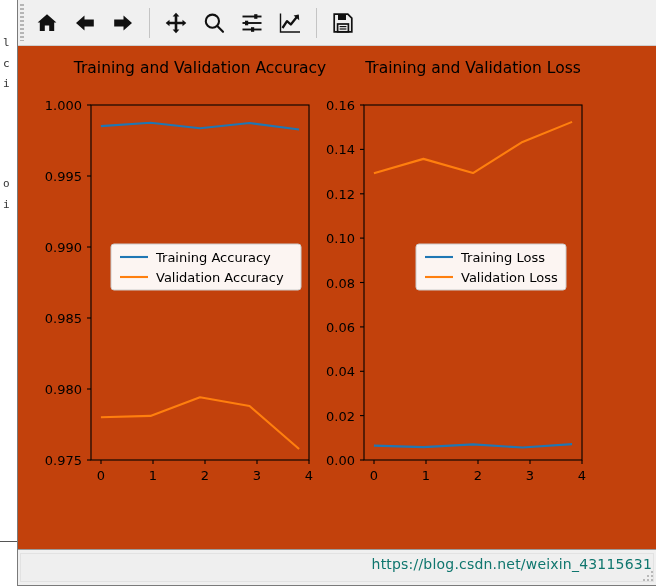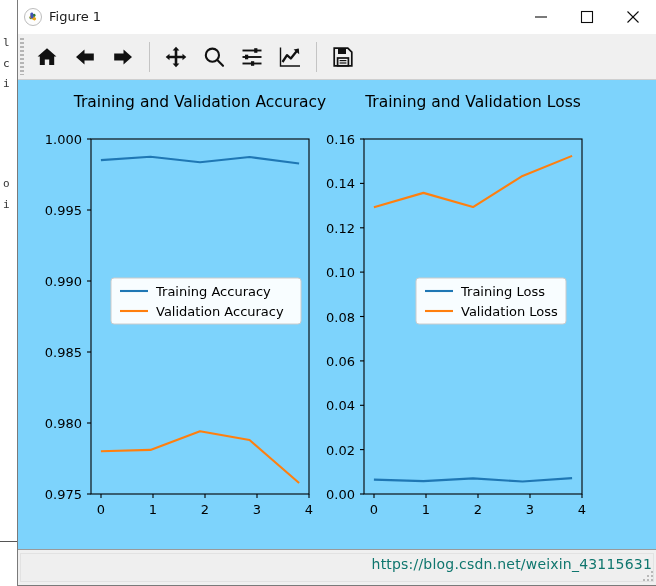--- a/index.html
+++ b/index.html
@@ -101,21 +101,21 @@
     display: flex; align-items: center; justify-content: center;
     color: #111;
   }
   .tool-sep {
     width: 1px; height: 30px; background: #c4c4c4; margin: 0 7px;
   }
   .tool-btn svg { display: block; }
 
   
   #figure-canvas {
-    flex: 1 1 auto; background: #7dd3fc; position: relative;
+    flex: 1 1 auto; background: #c2410c; position: relative;
     overflow: hidden;
   }
   #plot-svg { display: block; }
 
   
   #status-bar {
     flex: 0 0 36px; height: 36px; background: #f0f0f0;
     border-top: 1px solid #9a9a9a;
     position: relative;
   }
@@ -161,48 +161,20 @@
     <span class="gutter-char" style="top:78px">i</span>
     <span class="gutter-char" style="top:178px">o</span>
     <span class="gutter-char" style="top:199px">i</span>
   </div>
   <div id="editor-rule"></div>
   <div id="editor-bottom-line"></div>
 </div>
 
 <div id="figure-window">
 
-  <div id="title-bar">
-    <div id="window-icon">
-      <div class="ring"></div>
-      <div class="blade1"></div>
-      <div class="blade2"></div>
-      <div class="blade3"></div>
-    </div>
-    <div id="window-title">Figure 1</div>
-
-    <div id="window-controls">
-      <div class="win-btn">
-        <svg width="14" height="14" viewBox="0 0 14 14">
-            <line x1="1" y1="7" x2="13" y2="7" stroke="currentColor" stroke-width="1.1"></line>
-          </svg>
-      </div>
-      <div class="win-btn">
-        <svg width="14" height="14" viewBox="0 0 14 14">
-            <rect x="1.5" y="1.5" width="11" height="11" fill="none" stroke="currentColor" stroke-width="1.1"></rect>
-          </svg>
-      </div>
-      <div class="win-btn">
-        <svg width="14" height="14" viewBox="0 0 14 14">
-            <line x1="1.5" y1="1.5" x2="12.5" y2="12.5" stroke="currentColor" stroke-width="1.1"></line>
-            <line x1="12.5" y1="1.5" x2="1.5" y2="12.5" stroke="currentColor" stroke-width="1.1"></line>
-          </svg>
-      </div>
-    </div>
-  </div>
 
   <div id="toolbar">
     <div id="toolbar-grip"></div>
 
     <div class="tool-btn">
       <svg width="24" height="24" viewBox="0 0 24 24" fill="currentColor">
         <path d="M12 3.2 2.6 11.4h2.2V20h5.0v-5.4h4.4V20h5.0v-8.6h2.2Z"></path>
       </svg>
     </div>
     <div class="tool-btn">

